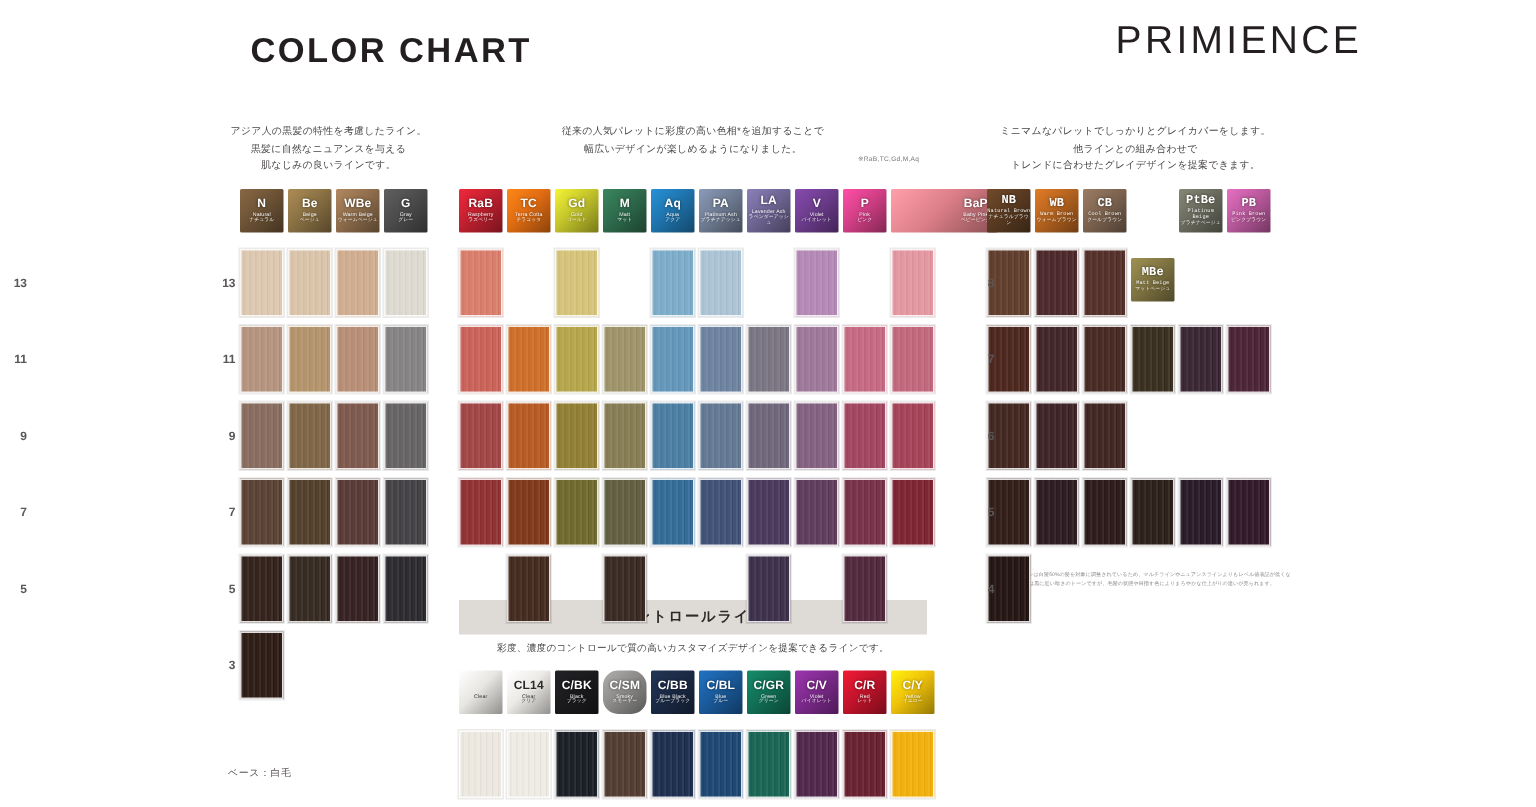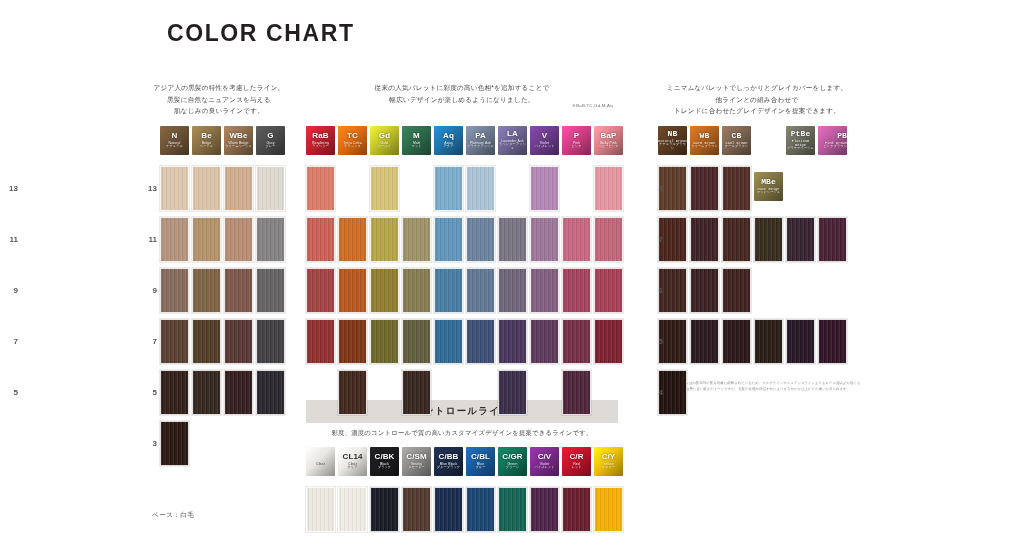--- a/index.html
+++ b/index.html
@@ -85,20 +85,21 @@
     position:absolute;left:658px;top:381px;width:205px;
     font-size:3.4px;line-height:1.65;color:#8a8585;letter-spacing:.05px;
   }
 </style>
 </head>
 <body>
 
 <div class="page">
 
   <div class="chart-title">COLOR CHART</div>
+  <div class="brand-logo">PRIMIENCE</div>
 
   <div class="band-desc" id="desc-nuance" style="white-space:pre-line">アジア人の黒髪の特性を考慮したライン。
 黒髪に自然なニュアンスを与える
 肌なじみの良いラインです。</div>
 
   <div class="band-desc" id="desc-multi" style="white-space:pre-line">従来の人気パレットに彩度の高い色相*を追加することで
 幅広いデザインが楽しめるようになりました。</div>
   <div class="band-note" id="note-multi">※RaB,TC,Gd,M,Aq</div>
 
   <div class="band-desc" id="desc-enrich" style="white-space:pre-line">ミニマムなパレットでしっかりとグレイカバーをします。
@@ -253,21 +254,21 @@
       <div class="chip" style="background: linear-gradient(135deg, rgb(135, 75, 175) 0%, rgb(108, 60, 140) 45%, rgb(67, 37, 87) 100%);">
         <div class="code">V</div>
         <div class="en">Violet</div>
         <div class="jp">バイオレット</div>
       </div>
       <div class="chip" style="background: linear-gradient(135deg, rgb(255, 79, 168) 0%, rgb(210, 63, 134) 45%, rgb(130, 39, 83) 100%);">
         <div class="code">P</div>
         <div class="en">Pink</div>
         <div class="jp">ピンク</div>
       </div>
-      <div class="chip" style="background: linear-gradient(135deg, rgb(255, 159, 170) 0%, rgb(221, 127, 136) 45%, rgb(137, 79, 84) 100%);">
+      <div class="chip" style="background: linear-gradient(135deg, rgb(255, 159, 170) 0%, rgb(221, 127, 136) 45%, rgb(137, 79, 84) 100%); padding-left: 42px;">
         <div class="code">BaP</div>
         <div class="en">Baby Pink</div>
         <div class="jp">ベビーピンク</div>
       </div>
     </div>
   <div class="grid" id="grid-multi" style="left: 306px; top: 166px;">
       <div class="grid-row" style="height: 45px; margin-bottom: 6px;">
         <div class="cell">
           <div class="sw" style="background-color: rgb(217, 122, 103);"></div>
         </div>
@@ -428,21 +429,21 @@
       <div class="chip" style="background: linear-gradient(135deg, rgb(159, 145, 83) 0%, rgb(127, 116, 66) 45%, rgb(79, 72, 41) 100%); margin-top: 46px;">
         <div class="code">MBe</div>
         <div class="en">Matt Beige</div>
         <div class="jp">マットベージュ</div>
       </div>
       <div class="chip" style="background: linear-gradient(135deg, rgb(134, 135, 118) 0%, rgb(107, 108, 94) 45%, rgb(66, 67, 58) 100%);">
         <div class="code">PtBe</div>
         <div class="en">Platinum Beige</div>
         <div class="jp">プラチナベージュ</div>
       </div>
-      <div class="chip" style="background: linear-gradient(135deg, rgb(231, 111, 195) 0%, rgb(185, 89, 156) 45%, rgb(115, 55, 97) 100%); align-items: flex-end;">
+      <div class="chip" style="background: linear-gradient(135deg, rgb(231, 111, 195) 0%, rgb(185, 89, 156) 45%, rgb(115, 55, 97) 100%);">
         <div class="code">PB</div>
         <div class="en">Pink Brown</div>
         <div class="jp">ピンクブラウン</div>
       </div>
     </div>
   <div class="grid" id="grid-enrich" style="left: 658px; top: 166px;">
       <div class="grid-row" style="height: 45px; margin-bottom: 6px;">
         <div class="cell">
           <div class="sw" style="background-color: rgb(92, 56, 38);"></div>
         </div>
@@ -531,21 +532,21 @@
       <div class="chip dark-text" style="background: linear-gradient(135deg, rgb(255, 255, 255) 0%, rgb(236, 234, 230) 45%, rgb(146, 145, 143) 100%);">
         <div class="code">CL14</div>
         <div class="en">Clear</div>
         <div class="jp">クリア</div>
       </div>
       <div class="chip" style="background: linear-gradient(135deg, rgb(34, 34, 38) 0%, rgb(27, 27, 30) 45%, rgb(17, 17, 19) 100%);">
         <div class="code">C/BK</div>
         <div class="en">Black</div>
         <div class="jp">ブラック</div>
       </div>
-      <div class="chip" style="background: linear-gradient(135deg, rgb(176, 175, 173) 0%, rgb(141, 140, 138) 45%, rgb(87, 87, 86) 100%);">
+      <div class="chip" style="background: linear-gradient(135deg, rgb(176, 175, 173) 0%, rgb(141, 140, 138) 45%, rgb(87, 87, 86) 100%); border-radius: 10px;">
         <div class="code">C/SM</div>
         <div class="en">Smoky</div>
         <div class="jp">スモーキー</div>
       </div>
       <div class="chip" style="background: linear-gradient(135deg, rgb(34, 53, 86) 0%, rgb(27, 42, 69) 45%, rgb(17, 26, 43) 100%);">
         <div class="code">C/BB</div>
         <div class="en">Blue Black</div>
         <div class="jp">ブルーブラック</div>
       </div>
       <div class="chip" style="background: linear-gradient(135deg, rgb(33, 114, 195) 0%, rgb(26, 91, 156) 45%, rgb(16, 56, 97) 100%);">

